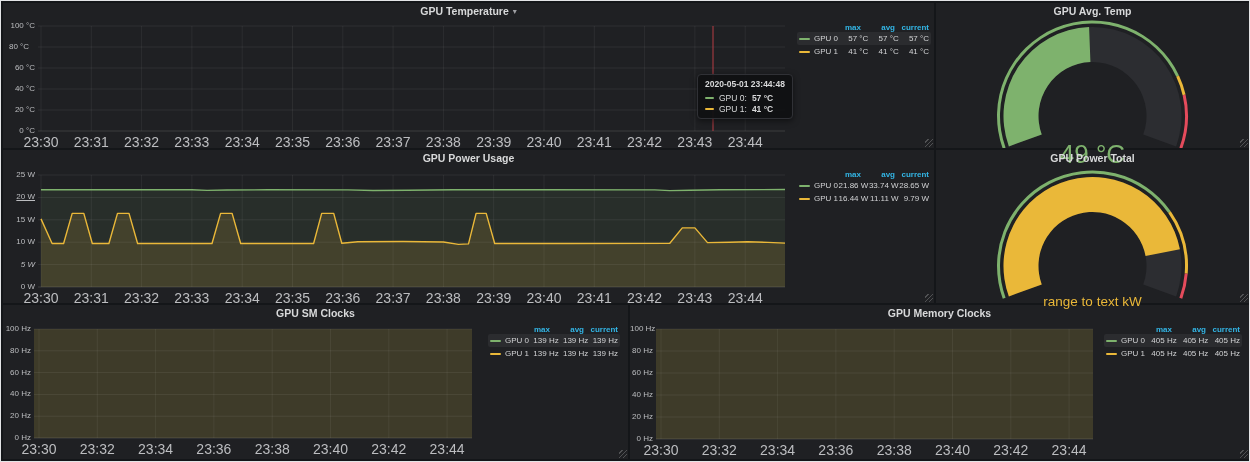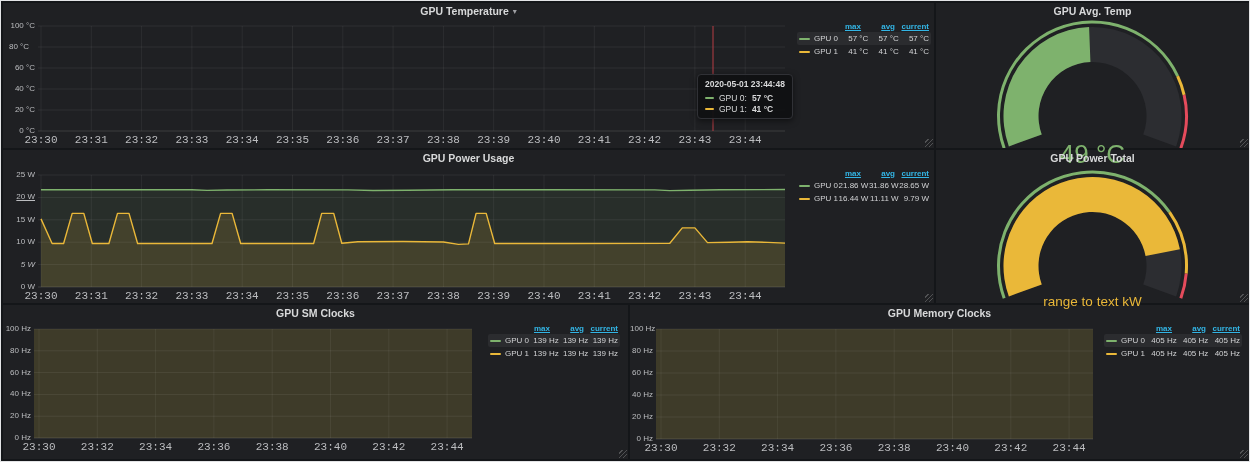--- a/index.html
+++ b/index.html
@@ -4,24 +4,24 @@
 <style>
   html,body{margin:0;padding:0;background:#ffffff;}
   .frame{position:relative;width:1248px;height:460px;background:#141619;border:1px solid #e3e4e6;
          font-family:"Liberation Sans",sans-serif;overflow:hidden;}
   .panel{position:absolute;background:#1f2023;}
   .ptitle{position:absolute;top:0;left:0;right:0;height:16px;display:flex;align-items:center;justify-content:center;
           gap:4px;font-size:10.5px;font-weight:bold;color:#d8d9da;cursor:pointer;z-index:3;}
   .caret{font-size:8px;color:#9fa0a4;font-weight:normal;}
   .chart-host{position:absolute;left:0;top:0;right:0;bottom:0;}
   .chart-host svg{position:absolute;left:0;top:0;}
-  .xt{position:absolute;font-size:11px;color:#bcbdc0;white-space:nowrap;transform:translateX(-50%);font-family:Liberation Mono, monospace;}
+  .xt{position:absolute;font-size:14px;color:#bcbdc0;white-space:nowrap;transform:translateX(-50%);}
   .yt{position:absolute;font-size:8px;color:#bcbdc0;white-space:nowrap;text-align:right;}
   .legend{position:absolute;font-size:8px;color:#d2d3d5;}
-  .lhead{display:flex;align-items:center;height:12px;padding:0 2px;color:#33B5E5;font-weight:bold;text-decoration:underline;}
+  .lhead{display:flex;align-items:flex-end;height:12px;padding:0 2px;color:#33B5E5;font-weight:bold;}
   .lrow{display:flex;align-items:center;height:13px;border-radius:2px;padding:0 2px;}
   .lrow.hl{background:rgba(255,255,255,0.055);}
   .lname{flex:1;display:flex;align-items:center;gap:4px;white-space:nowrap;}
   .lval{width:34px;text-align:right;white-space:nowrap;}
   .dash{display:inline-block;width:11px;height:2px;border-radius:1px;}
   .tooltip{position:absolute;background:rgba(16,17,19,0.95);border:1px solid #303136;border-radius:4px;
            padding:4px 7px;font-size:8.5px;color:#d8d9da;box-shadow:0 2px 6px rgba(0,0,0,0.5);z-index:5;white-space:nowrap;}
   .tt-time{font-weight:bold;margin-bottom:3px;}
   .tt-row{display:flex;align-items:center;gap:5px;height:11px;}
   .tt-val{font-weight:bold;}
@@ -204,21 +204,21 @@
             <span class="lval">max</span>
             <span class="lval">avg</span>
             <span class="lval">current</span>
           </div>
           <div class="lrow">
             <div class="lname">
               <span class="dash" style="background: rgb(126, 178, 109);"></span>
               <span>GPU 0</span>
             </div>
             <span class="lval">21.86 W</span>
-            <span class="lval">31.86 W</span>
+            <span class="lval">33.74 W</span>
             <span class="lval">28.65 W</span>
           </div>
           <div class="lrow">
             <div class="lname">
               <span class="dash" style="background: rgb(234, 184, 57);"></span>
               <span>GPU 1</span>
             </div>
             <span class="lval">16.44 W</span>
             <span class="lval">11.11 W</span>
             <span class="lval">9.79 W</span>

